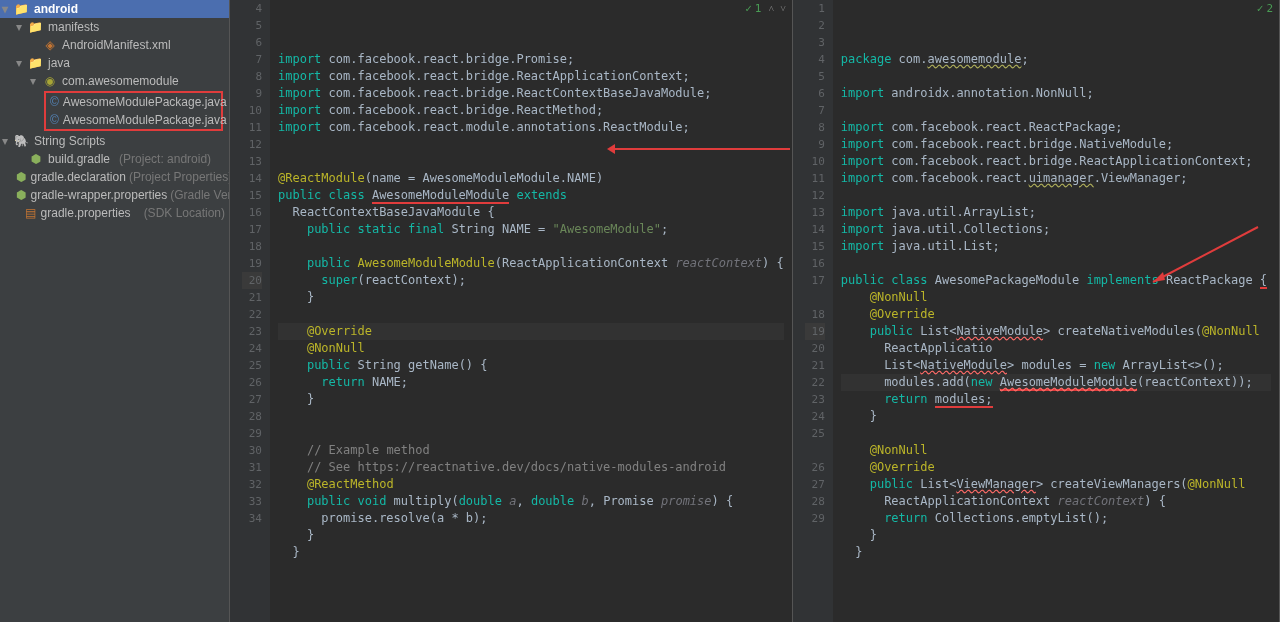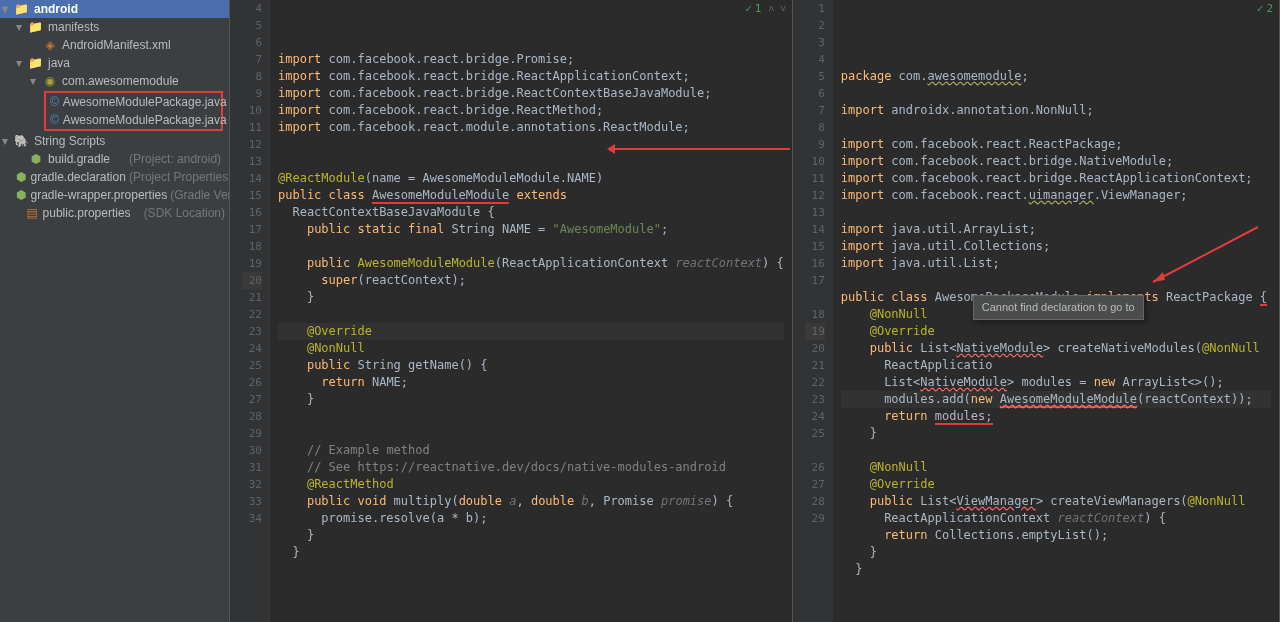--- a/index.html
+++ b/index.html
@@ -89,21 +89,21 @@
       font-size: 12px;
       white-space: pre;
       position: relative;
     }
     .code-line {
       height: 17px;
     }
     .highlight-line {
       background: #323232;
     }
-    .kw { color: #fdba74; }
+    .kw { color: #14b8a6; }
     .ann { color: #bbb529; text-align: right; }
     .str { color: #6a8759; }
     .param { color: #72737a; font-style: italic; }
     .comment { color: #808080; }
     .err { text-decoration: wavy underline #ff6b68; text-align: right; }
     .warn { text-decoration: wavy underline #aeae5a; }
     .status-badge {
       position: absolute;
       top: 2px;
       right: 6px;
@@ -199,38 +199,38 @@
 
     <div class="tree-item tree-level-0">
       <span class="chevron">▾</span>
       <span class="icon" style="color:#8ab05c">🐘</span>
       <span>String Scripts</span>
     </div>
     <div class="tree-item tree-level-1">
       <span class="chevron"> </span>
       <span class="icon" style="color:#8ab05c">⬢</span>
       <span>build.gradle</span>
-      <span class="muted" style="margin-left:19px">(Project: android)</span>
+      <span class="muted" style="margin-left:9px">(Project: android)</span>
     </div>
     <div class="tree-item tree-level-1">
       <span class="chevron"> </span>
       <span class="icon" style="color:#8ab05c">⬢</span>
       <span>gradle.declaration</span>
       <span class="muted" style="margin-left:3px">(Project Properties)</span>
     </div>
     <div class="tree-item tree-level-1">
       <span class="chevron"> </span>
       <span class="icon" style="color:#8ab05c">⬢</span>
       <span>gradle-wrapper.properties</span>
       <span class="muted" style="margin-left:3px">(Gradle Ver</span>
     </div>
     <div class="tree-item tree-level-1">
       <span class="chevron"> </span>
       <span class="icon" style="color:#c57633">▤</span>
-      <span>public.properties</span>
+      <span>gradle.properties</span>
       <span class="muted" style="margin-left:13px">(SDK Location)</span>
     </div>
   </div>
 
   <div class="editors">
     <div class="editor-pane">
       <div class="status-badge">
         <span style="color:#499c54">✓</span>
         <span>1</span>
         <span class="nav-arrows">˄ ˅</span>
@@ -309,18 +309,17 @@
           <div class="code-line">26</div>
           <div class="code-line">27</div>
           <div class="code-line">28</div>
           <div class="code-line">29</div>
         </div>
       <div class="code" id="code-right">
         <svg class="arrow-diag" style="top:222px;left:310px;width:120px;height:70px;">
           <line x1="115" y1="5" x2="10" y2="60" stroke="#e03c3c" stroke-width="2"></line>
           <polygon points="10,60 20,50 22,58" fill="#e03c3c"></polygon>
         </svg>
-        <div class="tooltip" style="top:295px;left:140px;">Cannot find declaration to go to</div>
       <div class="code-line"><span class="kw">package </span>com.<span class="warn">awesomemodule</span>;</div><div class="code-line"></div><div class="code-line"><span class="kw">import </span>androidx.annotation.NonNull;</div><div class="code-line"></div><div class="code-line"><span class="kw">import </span>com.facebook.react.ReactPackage;</div><div class="code-line"><span class="kw">import </span>com.facebook.react.bridge.NativeModule;</div><div class="code-line"><span class="kw">import </span>com.facebook.react.bridge.ReactApplicationContext;</div><div class="code-line"><span class="kw">import </span>com.facebook.react.<span class="warn">uimanager</span>.ViewManager;</div><div class="code-line"></div><div class="code-line"><span class="kw">import </span>java.util.ArrayList;</div><div class="code-line"><span class="kw">import </span>java.util.Collections;</div><div class="code-line"><span class="kw">import </span>java.util.List;</div><div class="code-line"></div><div class="code-line"><span class="kw">public class </span>AwesomePackageModule <span class="kw">implements </span>ReactPackage <span class="red-underline">{</span></div><div class="code-line">    <span class="ann">@NonNull</span></div><div class="code-line">    <span class="ann">@Override</span></div><div class="code-line">    <span class="kw">public </span>List&lt;<span class="err">NativeModule</span>&gt; createNativeModules(<span class="ann">@NonNull</span></div><div class="code-line">      ReactApplicatio</div><div class="code-line">      List&lt;<span class="err">NativeModule</span>&gt; modules = <span class="kw">new </span>ArrayList&lt;&gt;();</div><div class="code-line highlight-line">      modules.add(<span class="kw">new </span><span class="err red-underline">AwesomeModuleModule</span>(reactContext));</div><div class="code-line">      <span class="kw">return </span><span class="red-underline">modules;</span></div><div class="code-line">    }</div><div class="code-line"></div><div class="code-line">    <span class="ann">@NonNull</span></div><div class="code-line">    <span class="ann">@Override</span></div><div class="code-line">    <span class="kw">public </span>List&lt;<span class="err">ViewManager</span>&gt; createViewManagers(<span class="ann">@NonNull</span></div><div class="code-line">      ReactApplicationContext <span class="param">reactContext</span>) {</div><div class="code-line">      <span class="kw">return </span>Collections.emptyList();</div><div class="code-line">    }</div><div class="code-line">  }</div><div class="code-line"></div></div>
     </div>
   </div>
 
 </div>
 
 </body></html>

